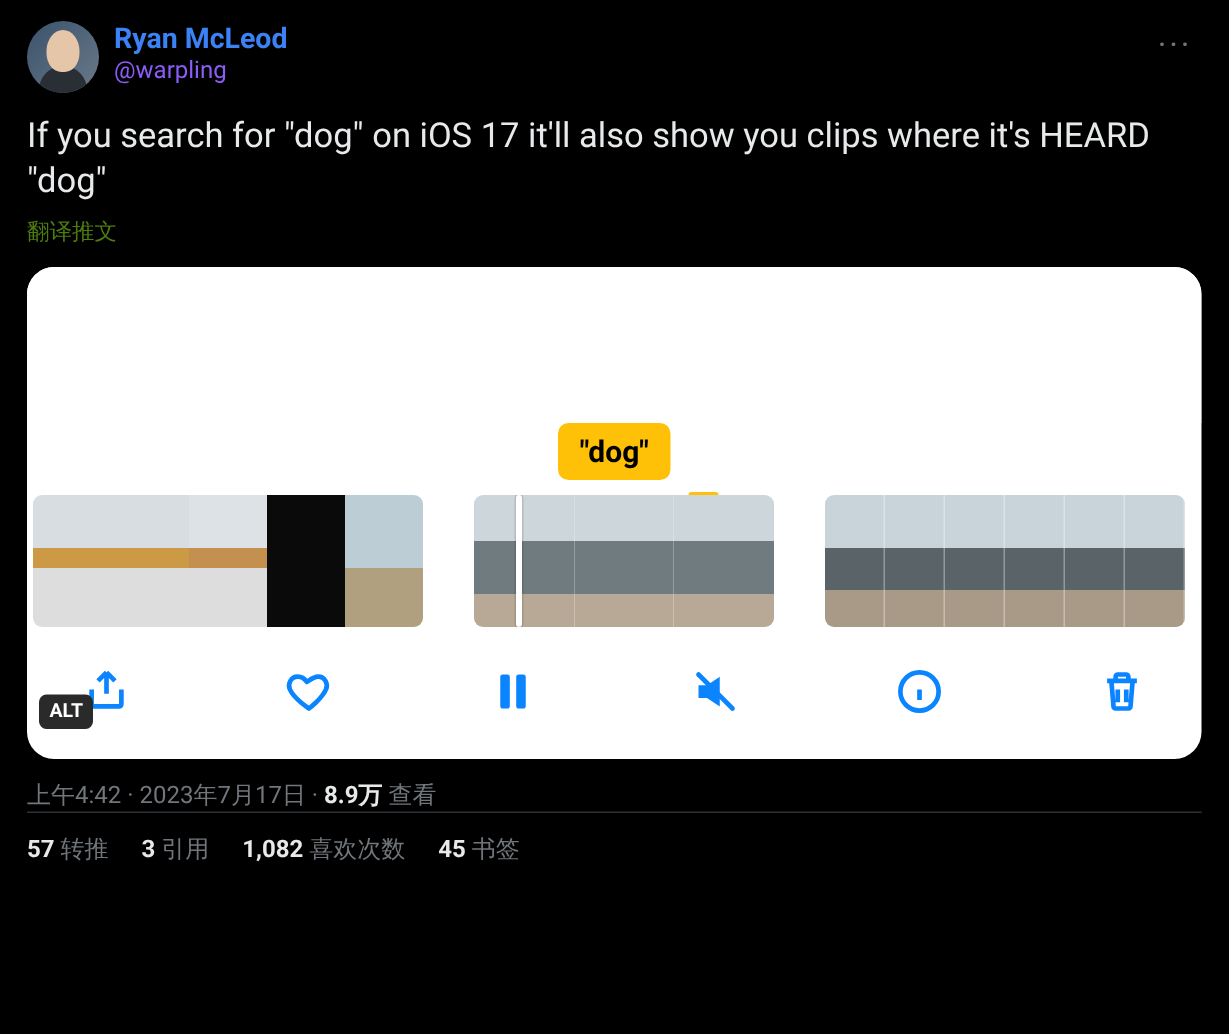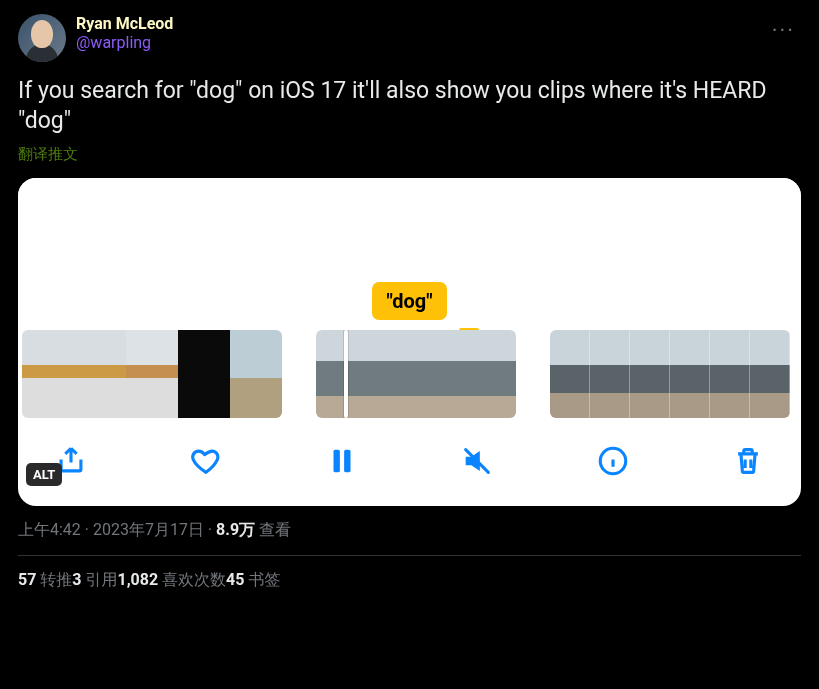--- a/index.html
+++ b/index.html
@@ -39,21 +39,21 @@
   }
   .avatar::before {
     content: "";
     position: absolute;
     bottom: -4px; left: 8px;
     width: 32px; height: 22px;
     border-radius: 16px 16px 0 0;
     background: #2a2f36;
   }
   .names { flex: 1; }
-  .display-name { font-weight: 700; font-size: 16px; color: #fef9c3; }
+  .display-name { font-weight: 700; font-size: 19px; color: #3b82f6; }
   .handle { color: #8b5cf6; font-size: 16px; }
   .more { color: #71767b; font-size: 22px; letter-spacing: 2px; cursor: pointer; padding: 4px 6px; }
   .body-text { font-size: 23px; line-height: 1.32; margin-bottom: 8px; }
   .translate { color: #4d7c0f; font-size: 15px; margin-bottom: 14px; cursor: pointer; }
   .media {
     border-radius: 18px;
     background: #fff;
     overflow: hidden;
     position: relative;
     margin-bottom: 14px;
@@ -125,26 +125,26 @@
     background: #2a2a2a;
     color: #fff;
     font-size: 13px;
     font-weight: 700;
     padding: 4px 7px;
     border-radius: 5px;
   }
   .meta {
     color: #71767b;
     font-size: 16px;
-    padding-bottom: 14px;
     border-bottom: 1px solid #2f3336;
   }
   .meta .views-count { color: #e7e9ea; font-weight: 700; }
   .stats {
     display: flex;
+    gap: 22px;
     padding: 14px 0;
     color: #71767b;
     font-size: 16px;
   }
   .stats b { color: #e7e9ea; font-weight: 700; }
 </style>
 </head>
 <body>
 
 <div class="tweet">

